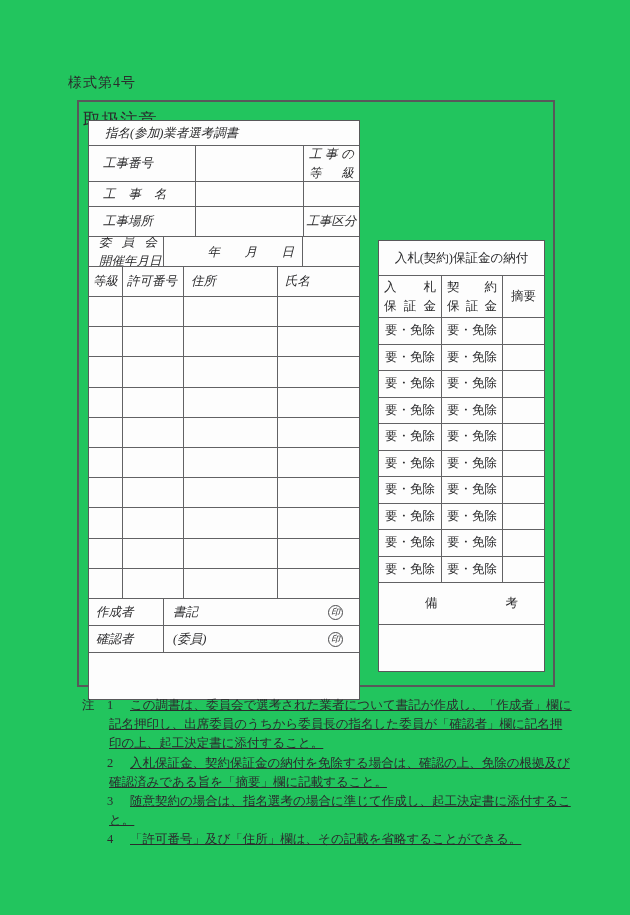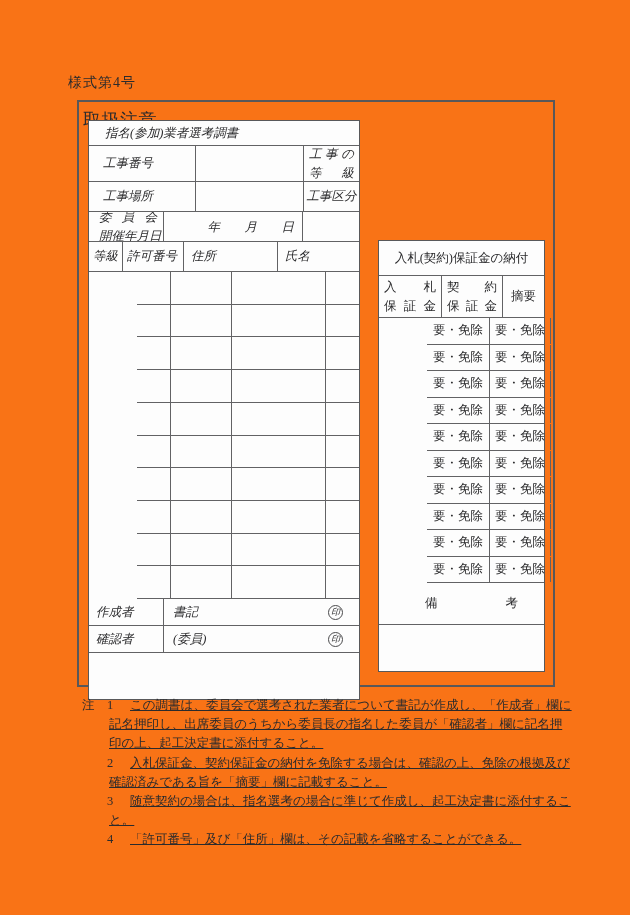--- a/index.html
+++ b/index.html
@@ -1,20 +1,20 @@
 <!DOCTYPE html>
 <html><head>
 <meta charset="utf-8">
 <style>
   * { box-sizing: border-box; margin: 0; padding: 0; }
   html,body { background:#ffffff; }
   .page {
     position: relative;
     width: 630px; height: 915px;
-    background: #f97316;
+    background: #22c55e;
     font-family: "Liberation Serif", "DejaVu Serif", serif;
     color: #2b2b2d;
     font-size: 12.5px;
     overflow: hidden;
   }
   .form-code { position:absolute; left:68px; top:74px; font-size:14px; letter-spacing:1px; }
   .outer {
     position:absolute; left:77px; top:100px; width:478px; height:587px;
     border:2px solid #58585a;
   }
@@ -40,21 +40,21 @@
   .c3{flex:1 1 auto;}
   .cA{flex:0 0 75px; padding:0 6px 0 10px;}
   .cB{flex:0 0 139px;text-align:center;}
   .cC{flex:1 1 auto;}
   .g1{flex:0 0 34px} .g2{flex:0 0 61px; padding:0 4px;} .g3{flex:0 0 94px; padding:0 7px;} .g4{flex:1 1 auto; padding:0 7px;}
   .s1{flex:0 0 75px; padding:0 7px;} .s2{flex:1 1 auto;}
   .title-cell { flex:1 1 auto; padding-left:16px; }
   .ls13 { letter-spacing:13px; padding-left:14px; }
   .gradeLbl { padding:0 5px; }
   .ymd { justify-content:flex-end; align-items:flex-end; letter-spacing:6px; padding:0 2px 5px 0; }
-  .vwrap, .dwrap { flex:1 1 auto; display:flex; flex-direction:column;margin-left:48px; }
+  .vwrap, .dwrap { flex:1 1 auto; display:flex; flex-direction:column; }
   .vwrap .row, .dwrap .row { flex:1 1 0; }
   .bottom-space { flex:0 0 46px; border-bottom:none; }
   .signer-title { padding-left:9px; }
   .seal {
     margin-left:auto; margin-right:16px;
     width:15px; height:15px; flex:0 0 15px;
     border:1px solid #4a4a4c; border-radius:50%;
     display:flex; align-items:center; justify-content:center;
     font-size:9px; line-height:1;
   }
@@ -98,20 +98,25 @@
               <span>事</span>
               <span>の</span>
             </div>
           <div class="jc">
               <span>等</span>
               <span>級</span>
             </div>
         </div>
       </div>
 
+      <div class="row h25">
+        <div class="cell c1 ls13" style="padding-right:0;">工事名</div>
+        <div class="cell c2"></div>
+        <div class="cell c3 end"></div>
+      </div>
 
       <div class="row h30">
         <div class="cell c1">
             <div class="jc" style="width:100%"><span>工</span><span>事</span><span>場</span><span>所</span></div>
           </div>
         <div class="cell c2"></div>
         <div class="cell c3 end cen">工事区分</div>
       </div>
 
       <div class="row h30">

